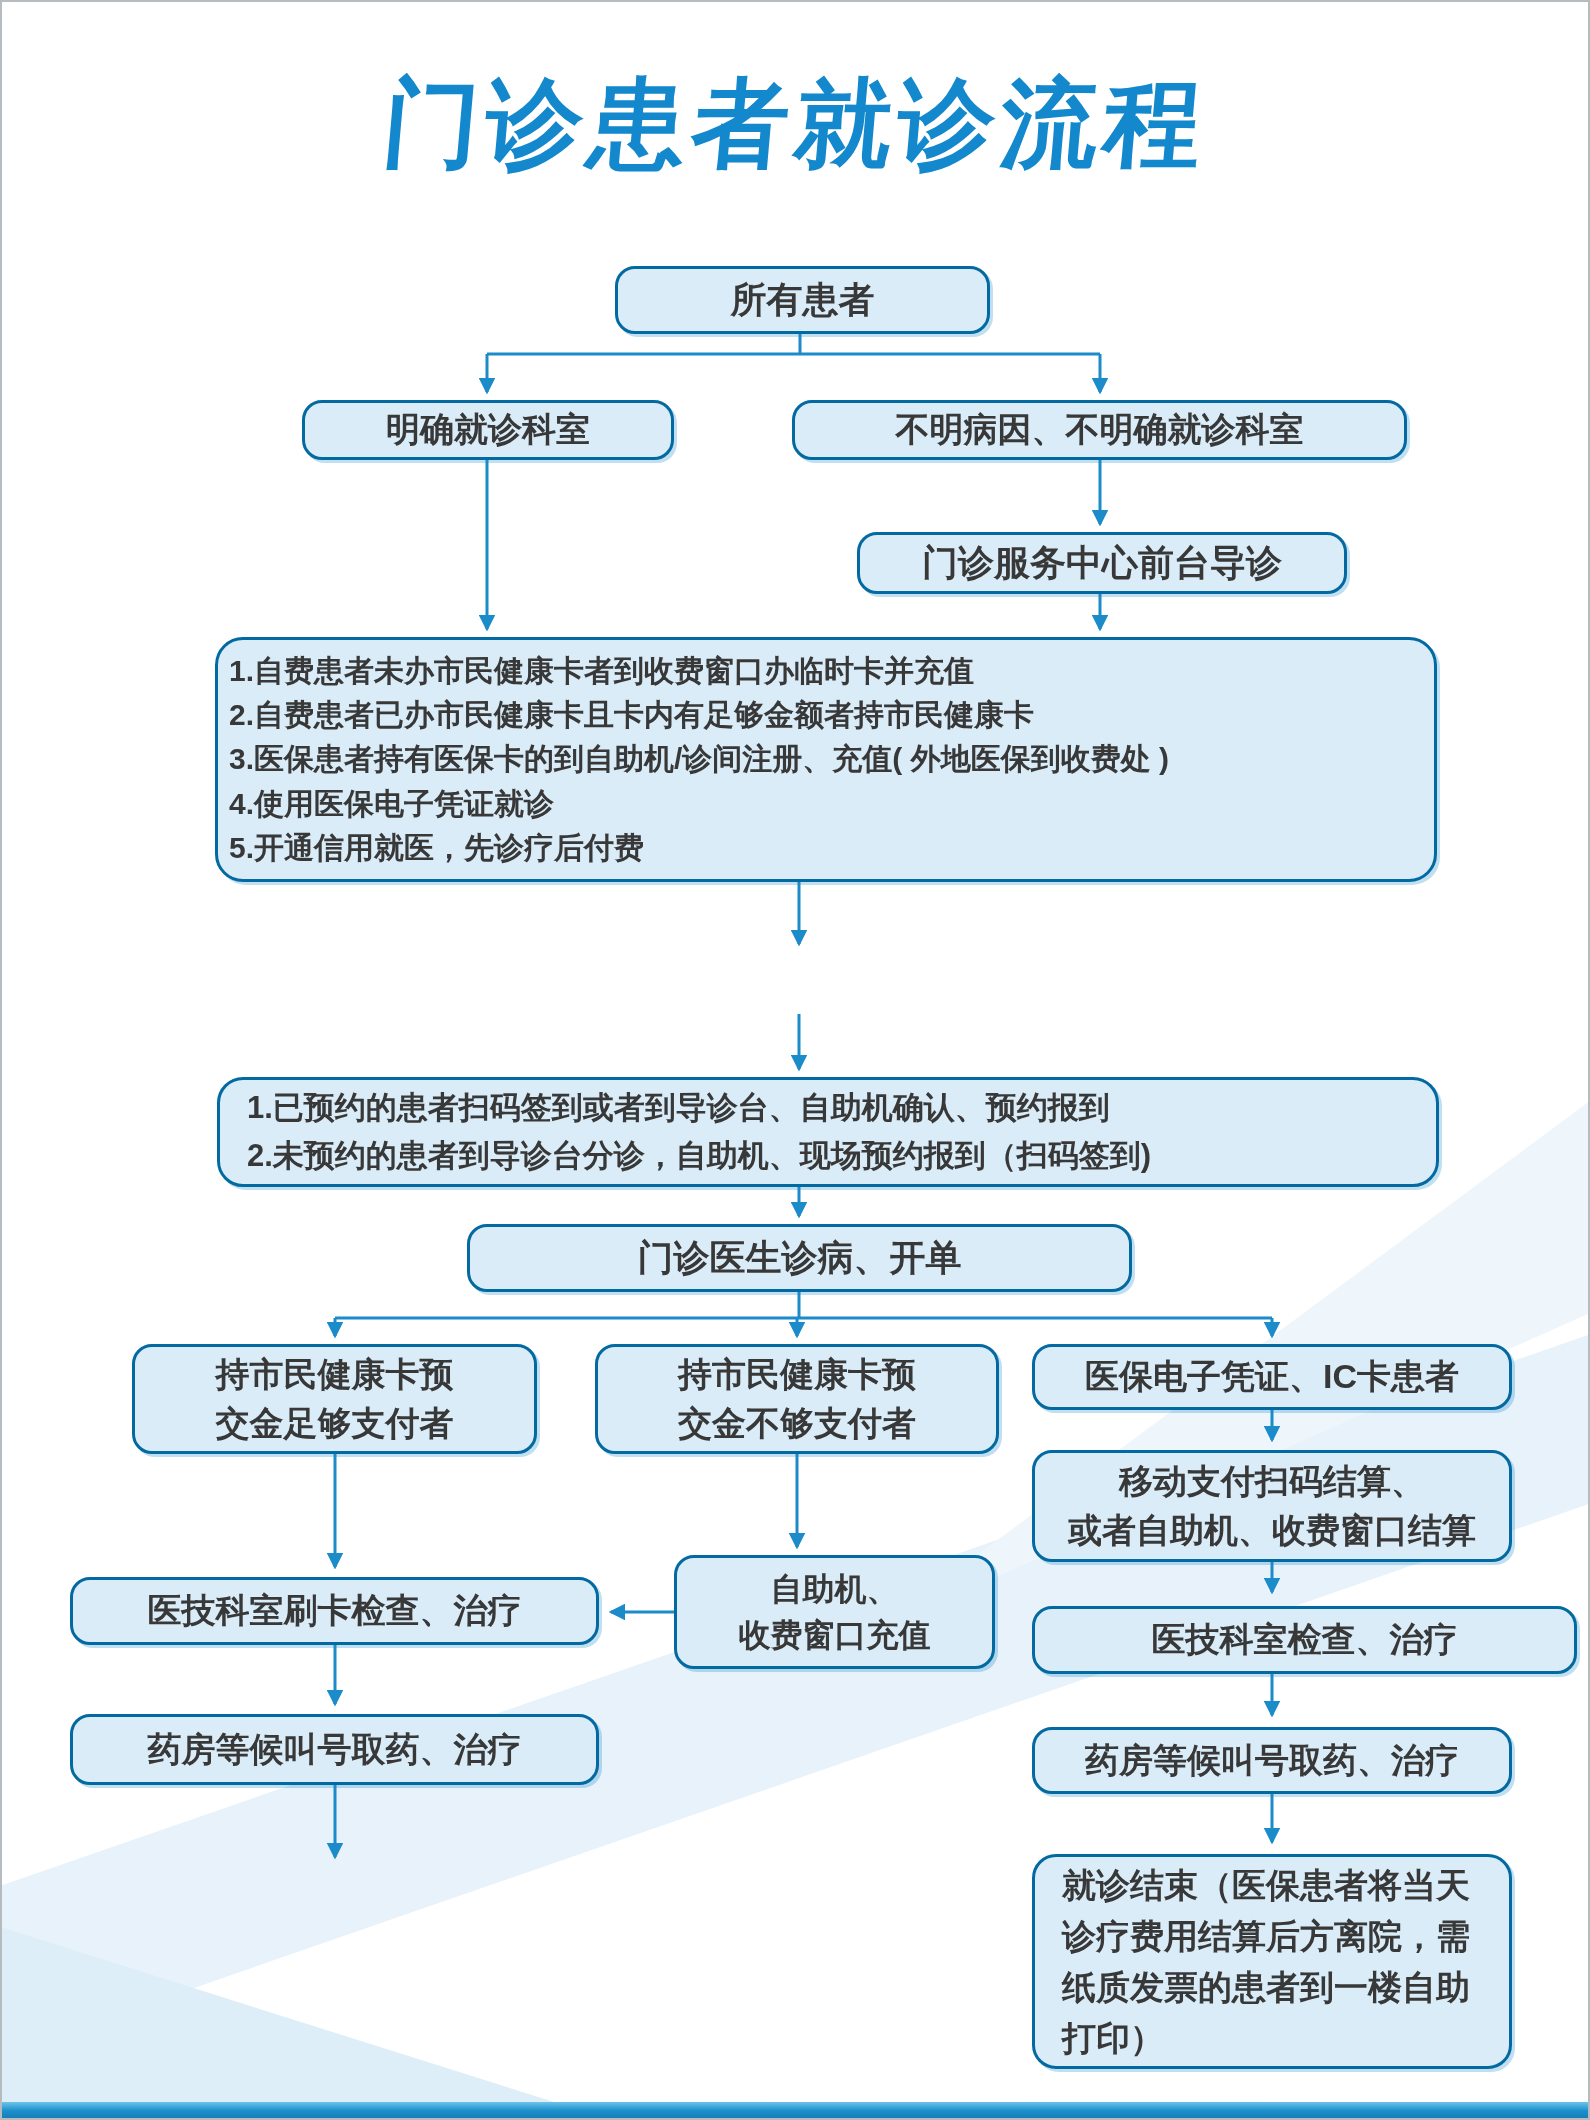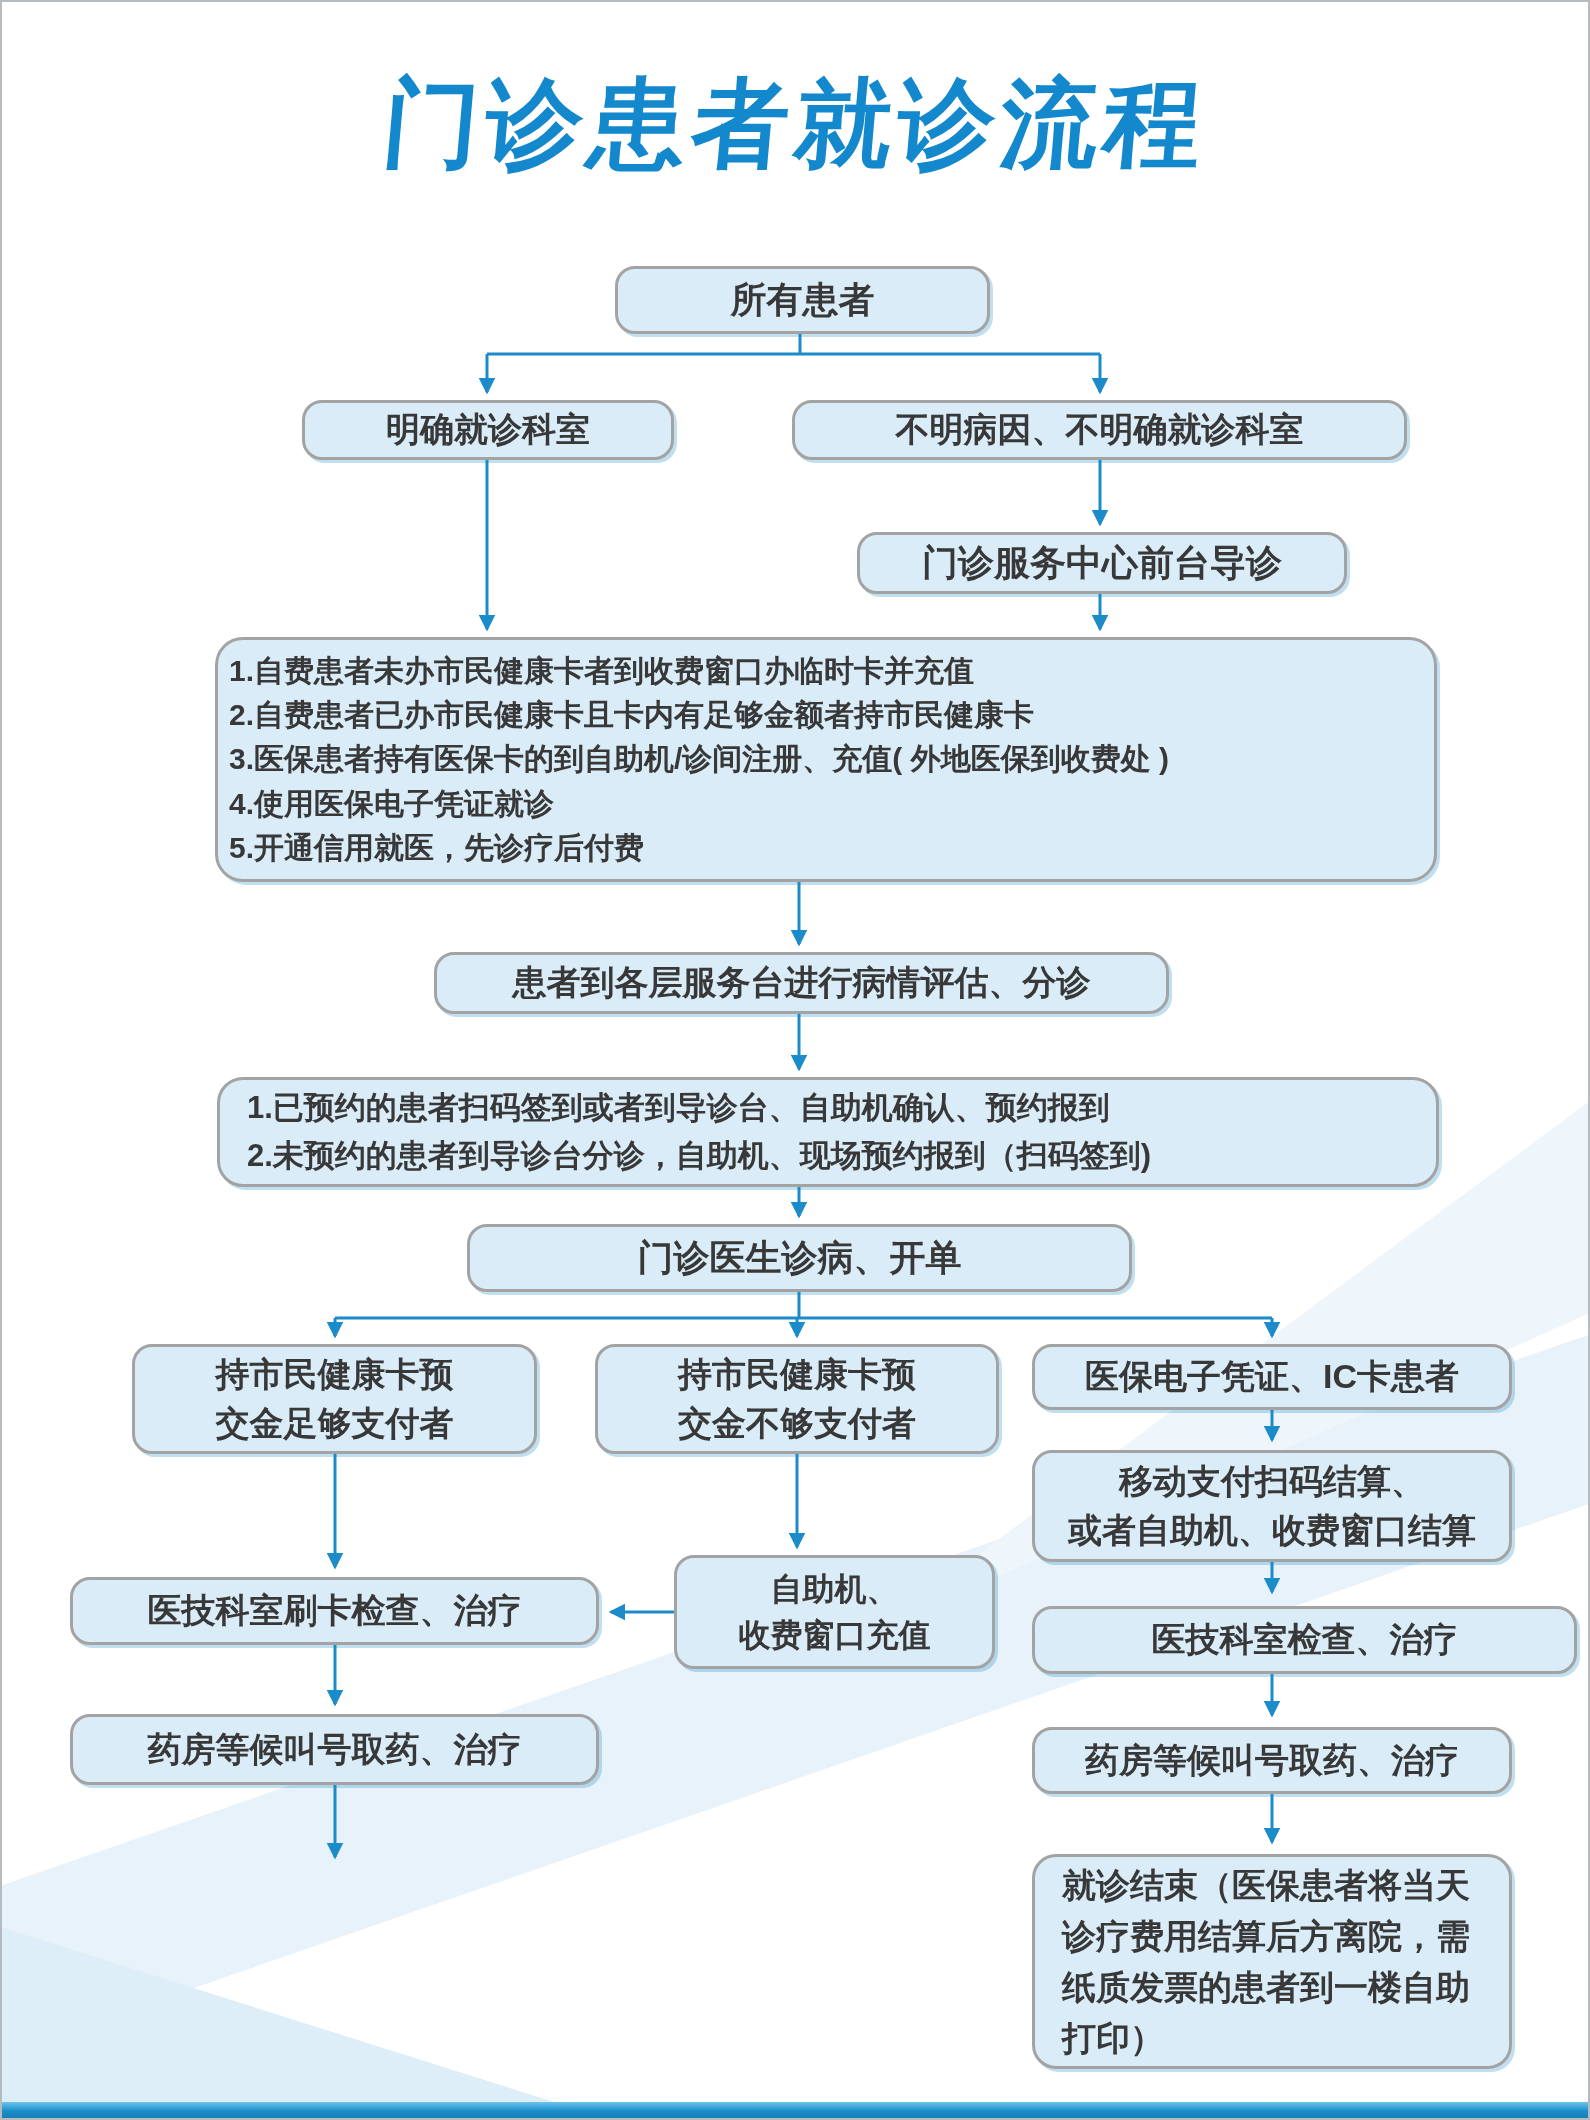--- a/index.html
+++ b/index.html
@@ -21,21 +21,21 @@
     text-align:center;
     font-size:97px;font-weight:bold;letter-spacing:6px;
     color:#1488cc;
     transform:skewX(-5deg);
     z-index:2;
   }
   svg.connectors{position:absolute;left:0;top:0;z-index:1;}
   .box{
     position:absolute;z-index:2;
     background:#d9ecf8;
-    border:3px solid #a3a3a3;
+    border:3px solid #0369a1;
     border-radius:20px;
     box-shadow:3px 3px 0 rgba(27,139,201,.28);
     box-sizing:border-box;
     display:flex;align-items:center;justify-content:center;
     text-align:center;
     color:#383838;font-weight:600;font-size:34px;line-height:1.45;
     white-space:pre-line;
   }
   .box.left{justify-content:flex-start;text-align:left;border-radius:24px;}
   .box.big{border-radius:28px;font-size:30px;line-height:1.47;padding:10px 11px;}
@@ -98,21 +98,20 @@
   <div class="box" style="left:790px;top:398px;width:615px;height:60px">不明病因、不明确就诊科室</div>
 
   <div class="box fs36" style="left:855px;top:530px;width:490px;height:62px">门诊服务中心前台导诊</div>
 
   <div class="box big left" style="left:213px;top:635px;width:1222px;height:245px">1.自费患者未办市民健康卡者到收费窗口办临时卡并充值
 2.自费患者已办市民健康卡且卡内有足够金额者持市民健康卡
 3.医保患者持有医保卡的到自助机/诊间注册、充值( 外地医保到收费处 )
 4.使用医保电子凭证就诊
 5.开通信用就医，先诊疗后付费</div>
 
-  <div class="box" style="left:432px;top:950px;width:735px;height:62px">患者到各层服务台进行病情评估、分诊</div>
 
   <div class="box fs31 left padded" style="left:215px;top:1075px;width:1222px;height:110px;border-radius:26px">1.已预约的患者扫码签到或者到导诊台、自助机确认、预约报到
 2.未预约的患者到导诊台分诊，自助机、现场预约报到（扫码签到)</div>
 
   <div class="box fs36" style="left:465px;top:1222px;width:665px;height:68px">门诊医生诊病、开单</div>
 
   <div class="box" style="left:130px;top:1342px;width:405px;height:110px">持市民健康卡预
 交金足够支付者</div>
 
   <div class="box" style="left:593px;top:1342px;width:404px;height:110px">持市民健康卡预

